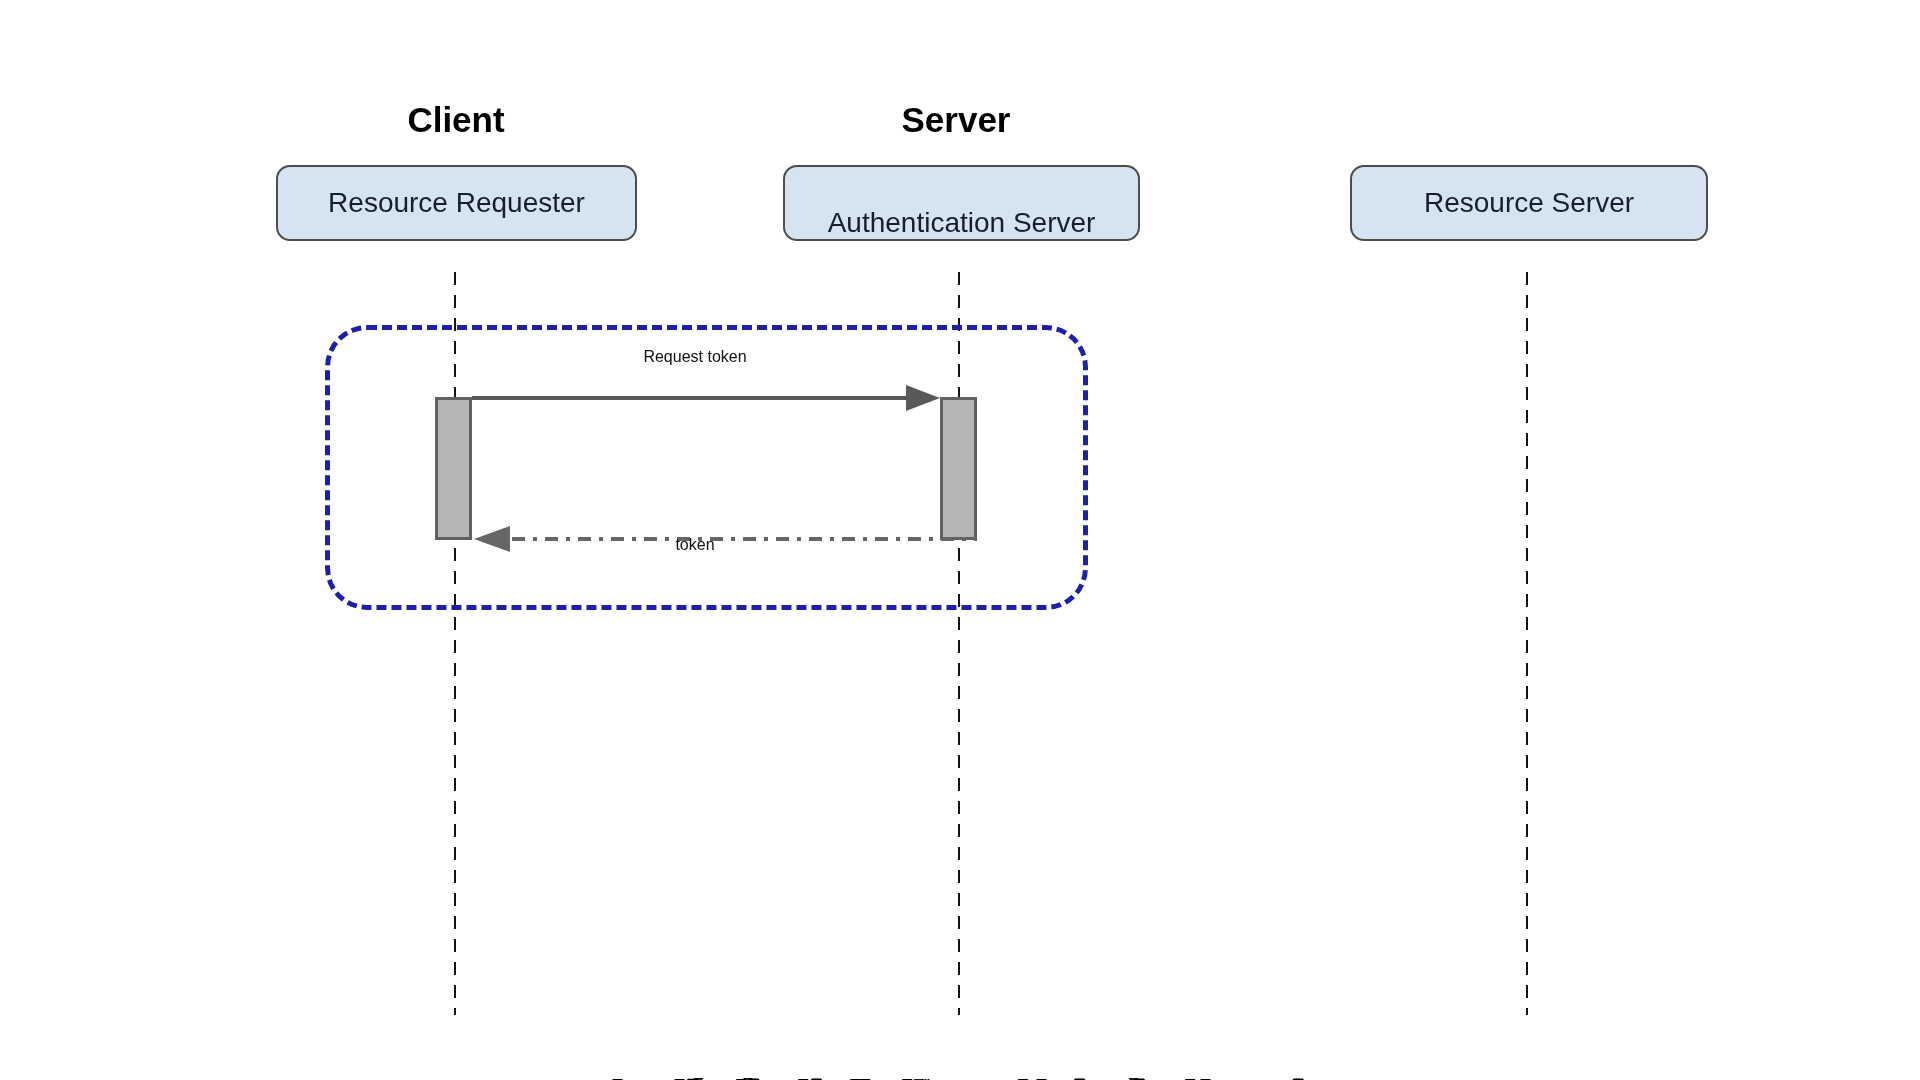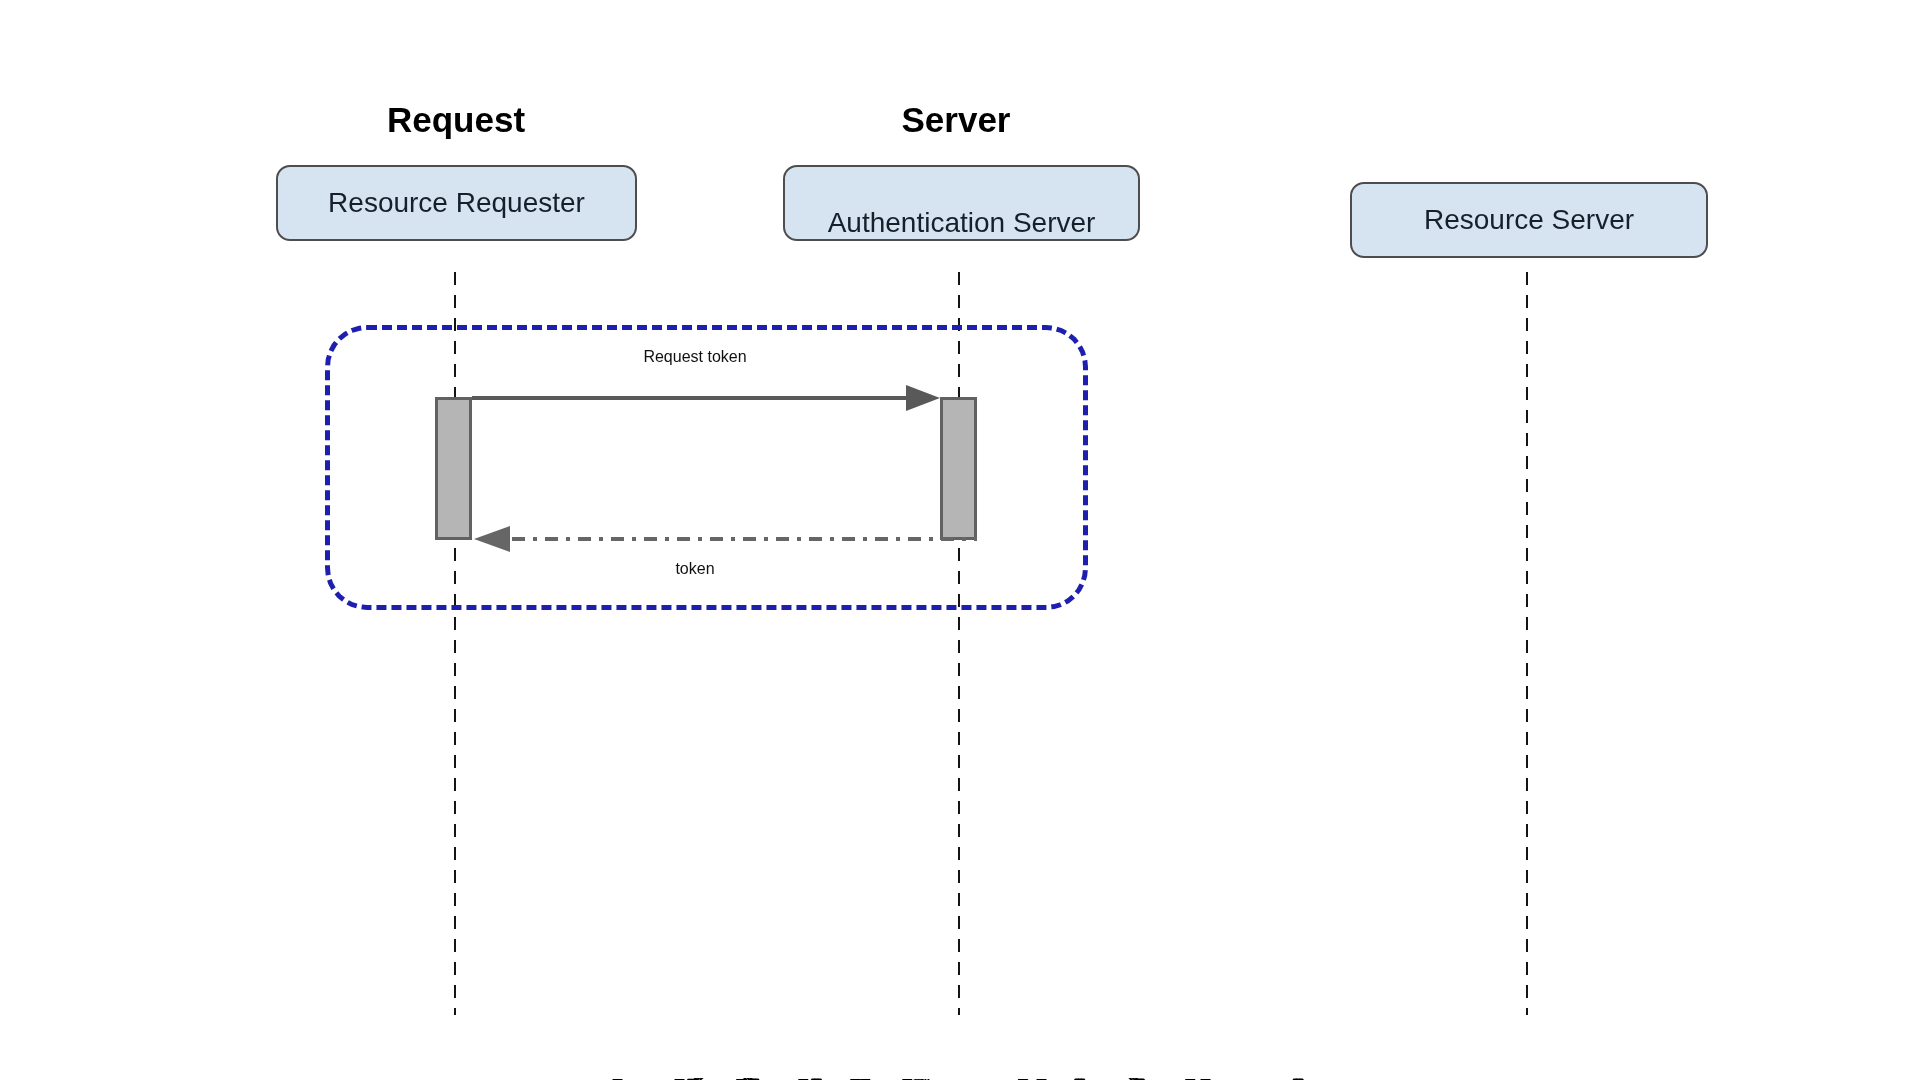--- a/index.html
+++ b/index.html
@@ -109,48 +109,48 @@
       -3px -3px 0 #000, 3px -3px 0 #000, -3px 3px 0 #000, 3px 3px 0 #000,
       -3px 0 0 #000, 3px 0 0 #000, 0 -3px 0 #000, 0 3px 0 #000,
       -2px -2px 1px #000, 2px 2px 1px #000;
   }
 </style>
 </head>
 <body>
 
 <div class="stage">
 
-  <div class="group-title" style="left:296px; top:100px;">Request</div>
+  <div class="group-title" style="left:296px; top:100px;">Client</div>
   <div class="group-title" style="left:796px; top:100px;">Server</div>
 
   <div class="lifeline" style="left:454px; top:272px; height:743px;"></div>
   <div class="lifeline" style="left:958px; top:272px; height:743px;"></div>
   <div class="lifeline" style="left:1526px; top:272px; height:743px;"></div>
 
   <div class="actor" style="left:276px; top:165px; width:361px;">
     <span>Resource Requester</span>
   </div>
   <div class="actor" style="left:783px; top:165px; width:357px;align-items:flex-end;">
     <span>Authentication Server</span>
   </div>
-  <div class="actor" style="left:1350px; top:165px; width:358px;margin-top:17px;">
+  <div class="actor" style="left:1350px; top:165px; width:358px;">
     <span>Resource Server</span>
   </div>
 
   <div class="frame"></div>
 
   <div class="activation" style="left:435px;"></div>
   <div class="activation" style="left:940px;"></div>
 
   <div class="msg-label" style="left:535px; top:348px;">Request token</div>
   <div class="msg-line-solid" style="left:472px; top:396px; width:436px;"></div>
   <div class="arrowhead-right" style="left:906px; top:385px;"></div>
 
   <div class="msg-line-dashdot" style="left:512px; top:537px; width:465px;"></div>
   <div class="arrowhead-left" style="left:474px; top:526px;"></div>
-  <div class="msg-label" style="left:535px; top:560px;">token</div>
+  <div class="msg-label" style="left:535px; top:536px;">token</div>
 
   <div class="subtitle">
     <div>giao tiếp đầu tiên là giữa người yêu cầu tài nguyên</div>
     
   </div>
 
 </div>
 
 </body></html>

